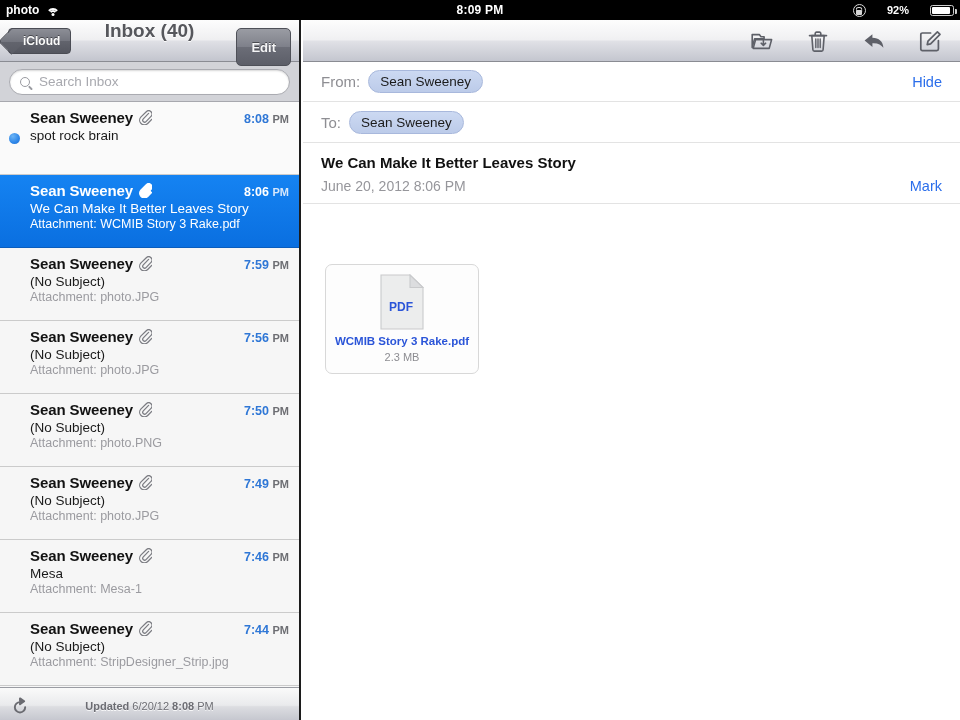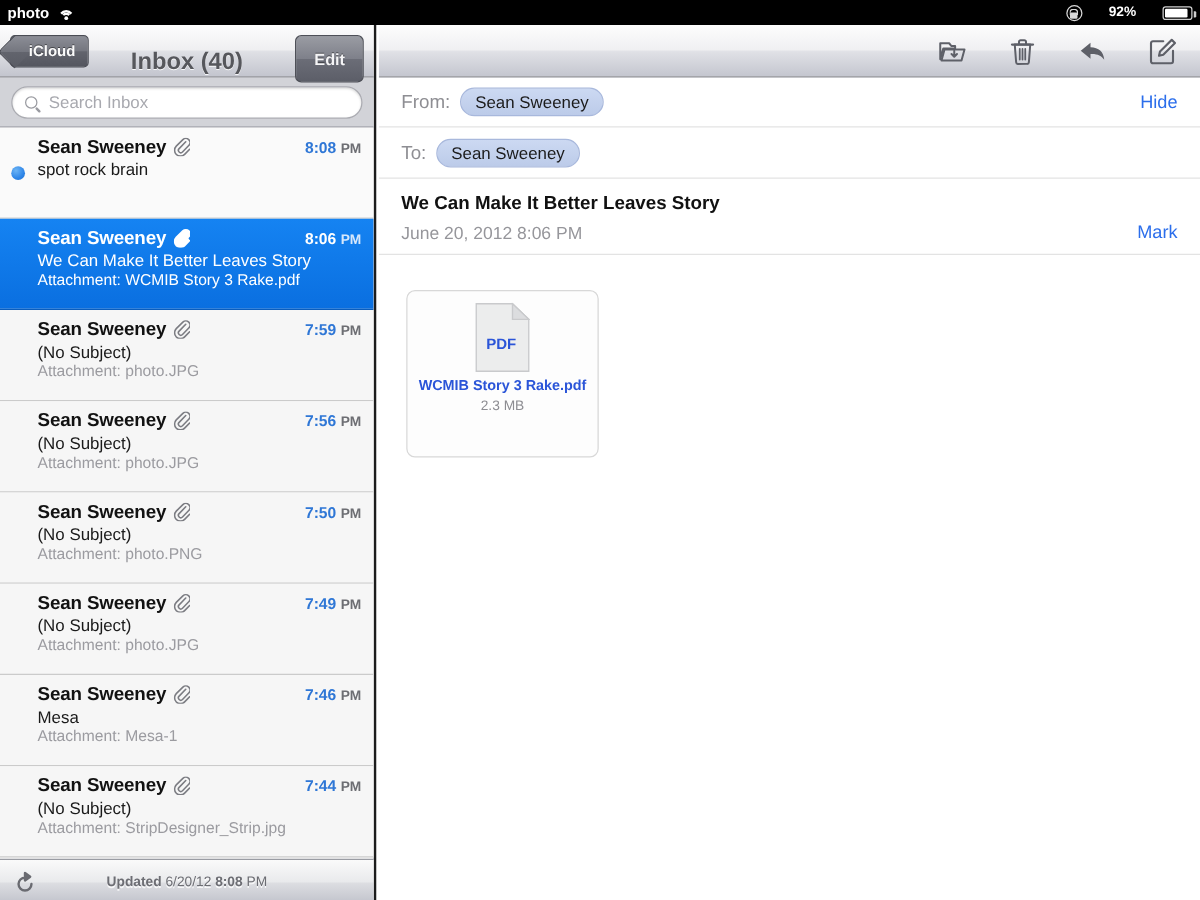--- a/index.html
+++ b/index.html
@@ -64,21 +64,21 @@
 
   
   .left-pane {
     position: absolute; top: 20px; left: 0; width: 301px; height: 700px;
     background: #f7f7f7; border-right: 2px solid #1c1c1c; overflow: hidden;
   }
   .nav-bar {
     position: relative; height: 42px;
     background: linear-gradient(to bottom,#fdfdfd 0%,#efeff1 48%,#dfe0e5 52%,#c3c5ce 100%);
     border-bottom: 1px solid #8a8c93;
-    display: flex; align-items: flex-end; justify-content: center;
+    display: flex; align-items: flex-start; justify-content: center;
   }
   .nav-title {
     font-size: 19px; font-weight: bold; color: #56575c;
     text-shadow: 0 1px 0 rgba(255,255,255,.85);
   }
   .back-btn {
     position: absolute; left: 8px; top: 8px; height: 26px;
     display: flex; align-items: center;
     padding: 0 10px 0 14px;
     font-size: 12px; font-weight: bold; color: #fbfbfb;
@@ -216,25 +216,26 @@
     border-bottom: 1px solid #e3e3e3;
   }
   .subj-title { font-size: 15px; font-weight: bold; color: #111; }
   .subj-date { font-size: 14px; color: #96969b; margin-top: 7px; }
   .mark-link {
     position: absolute; right: 18px; bottom: 9px;
     font-size: 14.5px; color: #2b6eeb;
   }
   .body-area { padding: 28px 0 0 22px; }
   .att-card {
-    width: 154px; height: 134px;
+    width: 154px; height: 110px;
     border: 1px solid #d8d8d8; border-radius: 7px;
     background: #fdfdfd;
     display: flex; flex-direction: column; align-items: center;
     padding-top: 9px;
+    margin-top: 32px;
   }
   .pdf-ico { width: 44px; height: 56px; position: relative; }
   .att-name {
     font-size: 11.5px; font-weight: bold; color: #2b55d8;
     margin-top: 5px; text-align: right; line-height: 1.1;
   }
   .att-size { font-size: 11px; color: #8d8d92; margin-top: 3px; }
 </style>
 </head>
 <body>
@@ -243,20 +244,21 @@
 
   <div class="statusbar">
     <div class="sb-left">
       <span>photo</span>
       <span class="wifi-ico">
           <i></i>
           <i></i>
           <i></i>
         </span>
     </div>
+    <div class="sb-center">8:09 PM</div>
     <div class="sb-right">
       <span class="lock-ico"></span>
       <span>92%</span>
       <span class="batt">
           <span id="batt-fill" style="width: 92%;"></span>
         </span>
     </div>
   </div>
 
   <div class="left-pane">

